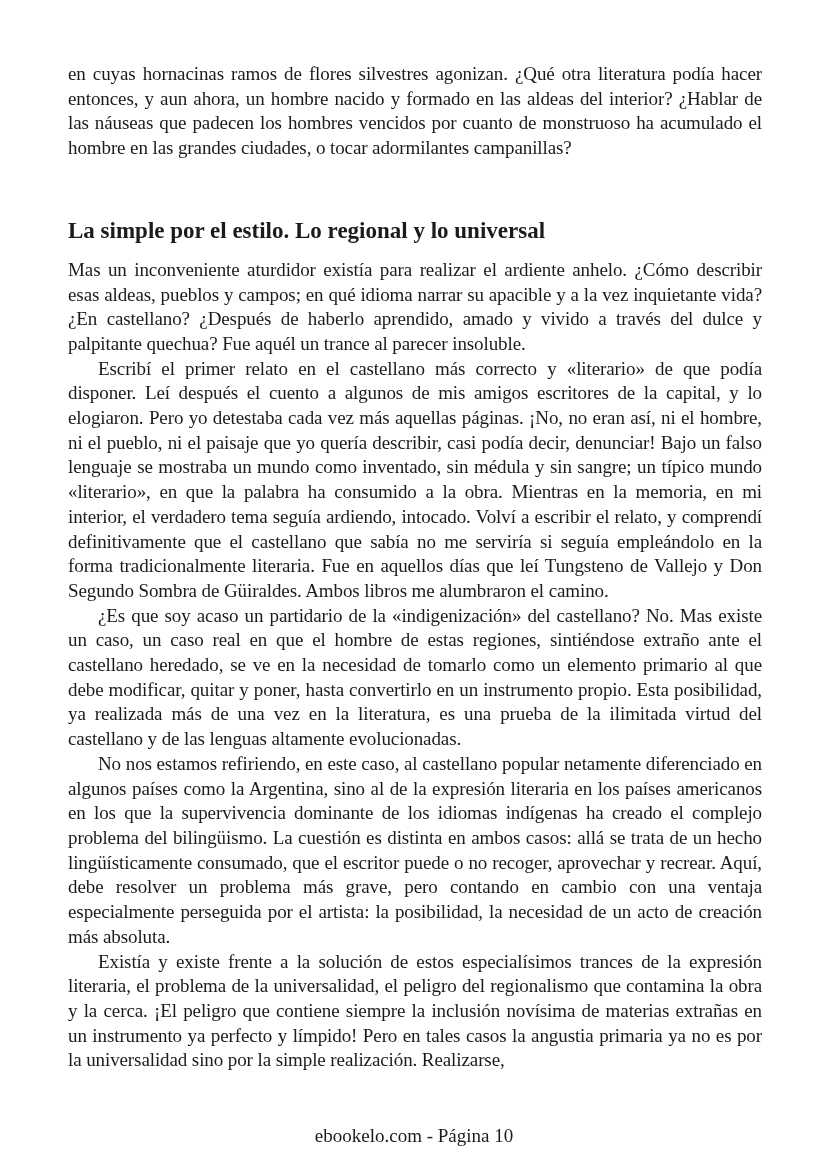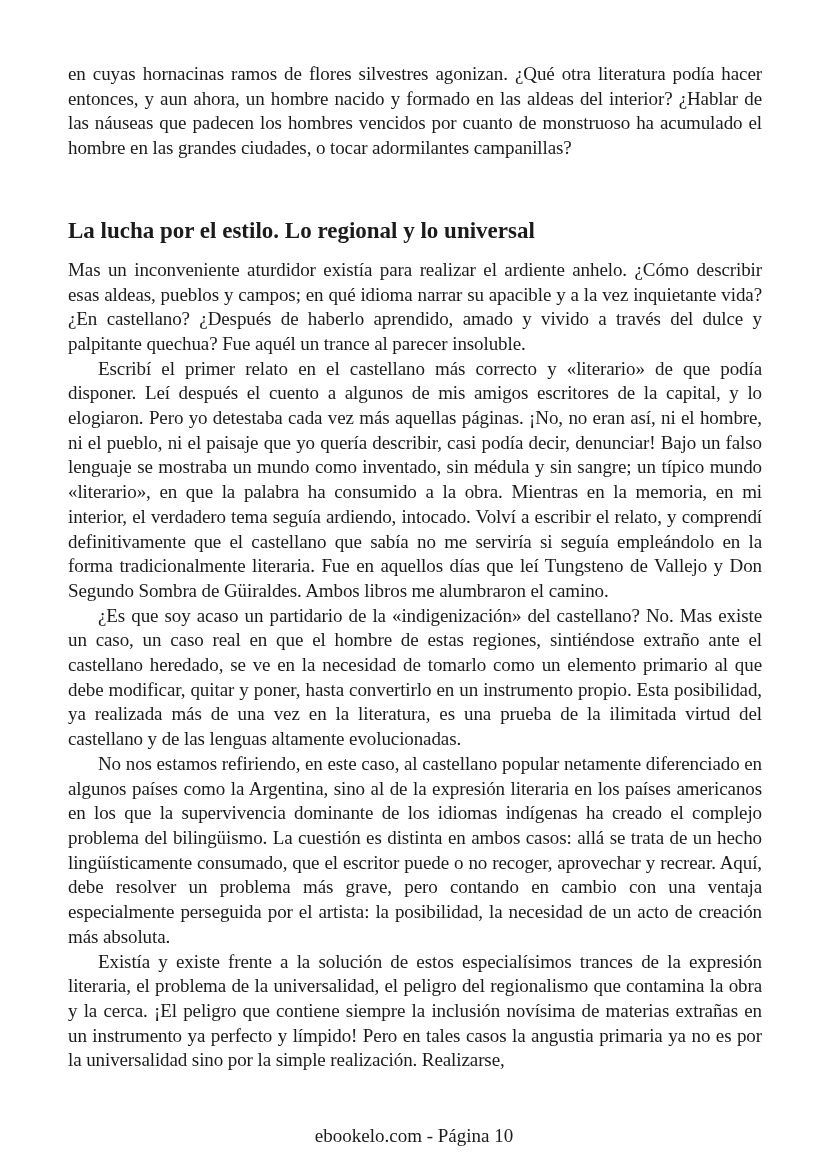--- a/index.html
+++ b/index.html
@@ -54,21 +54,21 @@
     font-size: 19px;
     line-height: 24px;
   }
 </style>
 </head>
 <body style="background: rgb(255, 255, 255);">
 
 <div class="page" style="background: rgb(255, 255, 255); color: rgb(27, 27, 27);">
   <main class="page-body">
       <p class="para"><span>en cuyas hornacinas ramos de flores silvestres agonizan. ¿Qué otra literatura podía hacer entonces, y aun ahora, un hombre nacido y formado en las aldeas del interior? ¿Hablar de las náuseas que padecen los hombres vencidos por cuanto de monstruoso ha acumulado el hombre en las grandes ciudades, o tocar adormilantes campanillas?</span></p>
-      <h1 class="heading">La lucha por el estilo. Lo regional y lo universal</h1>
+      <h1 class="heading">La simple por el estilo. Lo regional y lo universal</h1>
       <p class="para"><span>Mas un inconveniente aturdidor existía para realizar el ardiente anhelo. ¿Cómo describir esas aldeas, pueblos y campos; en qué idioma narrar su apacible y a la vez inquietante vida? ¿En castellano? ¿Después de haberlo aprendido, amado y vivido a través del dulce y palpitante quechua? Fue aquél un trance al parecer insoluble.</span></p>
       <p class="para indent"><span>Escribí el primer relato en el castellano más correcto y «literario» de que podía disponer. Leí después el cuento a algunos de mis amigos escritores de la capital, y lo elogiaron. Pero yo detestaba cada vez más aquellas páginas. ¡No, no eran así, ni el hombre, ni el pueblo, ni el paisaje que yo quería describir, casi podía decir, denunciar! Bajo un falso lenguaje se mostraba un mundo como inventado, sin médula y sin sangre; un típico mundo «literario», en que la palabra ha consumido a la obra. Mientras en la memoria, en mi interior, el verdadero tema seguía ardiendo, intocado. Volví a escribir el relato, y comprendí definitivamente que el castellano que sabía no me serviría si seguía empleándolo en la forma tradicionalmente literaria. Fue en aquellos días que leí </span><span class="italic">Tungsteno</span><span> de Vallejo y </span><span class="italic">Don Segundo Sombra</span><span> de Güiraldes. Ambos libros me alumbraron el camino.</span></p>
       <p class="para indent"><span>¿Es que soy acaso un partidario de la «indigenización» del castellano? No. Mas existe un caso, un caso real en que el hombre de estas regiones, sintiéndose extraño ante el castellano heredado, se ve en la necesidad de tomarlo como un elemento primario al que debe modificar, quitar y poner, hasta convertirlo en un instrumento propio. Esta posibilidad, ya realizada más de una vez en la literatura, es una prueba de la ilimitada virtud del castellano y de las lenguas altamente evolucionadas.</span></p>
       <p class="para indent"><span>No nos estamos refiriendo, en este caso, al castellano popular netamente diferenciado en algunos países como la Argentina, sino al de la expresión literaria en los países americanos en los que la supervivencia dominante de los idiomas indígenas ha creado el complejo problema del bilingüismo. La cuestión es distinta en ambos casos: allá se trata de un hecho lingüísticamente consumado, que el escritor puede o no recoger, aprovechar y recrear. Aquí, debe resolver un problema más grave, pero contando en cambio con una ventaja especialmente perseguida por el artista: la posibilidad, la necesidad de un acto de creación más absoluta.</span></p>
       <p class="para indent"><span>Existía y existe frente a la solución de estos especialísimos trances de la expresión literaria, el problema de la universalidad, el peligro del regionalismo que contamina la obra y la cerca. ¡El peligro que contiene siempre la inclusión novísima de materias extrañas en un instrumento ya perfecto y límpido! Pero en tales casos la angustia primaria ya no es por la universalidad sino por la simple realización. Realizarse,</span></p>
     </main>
   <div class="page-footer">
     <span>ebookelo.com - Página 10</span>
   </div>
 </div>

